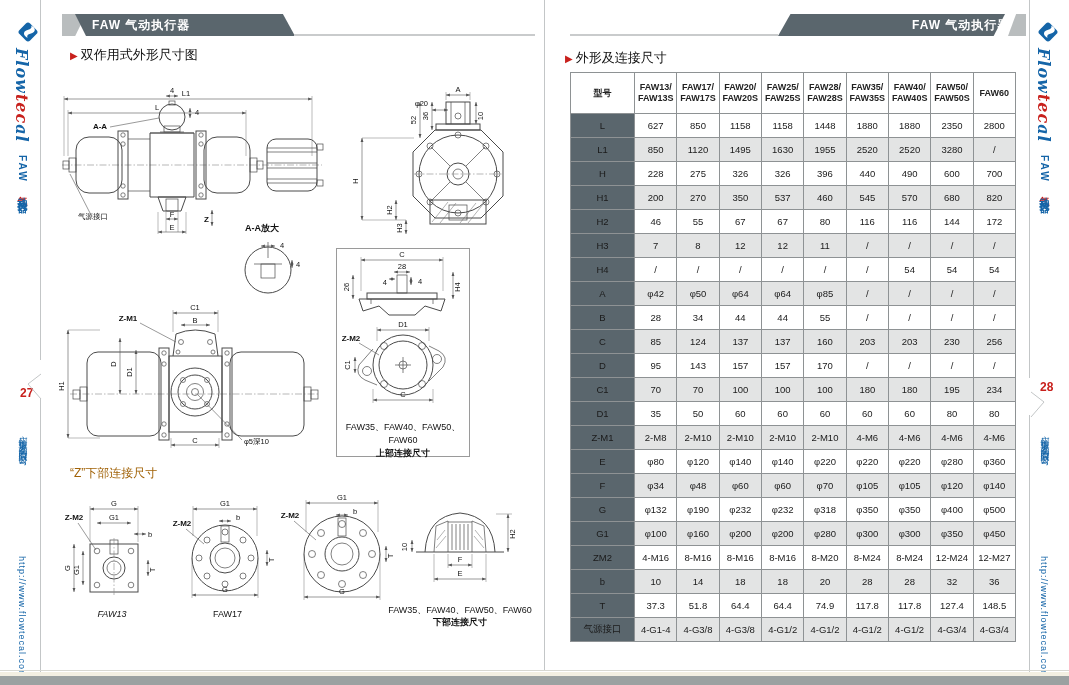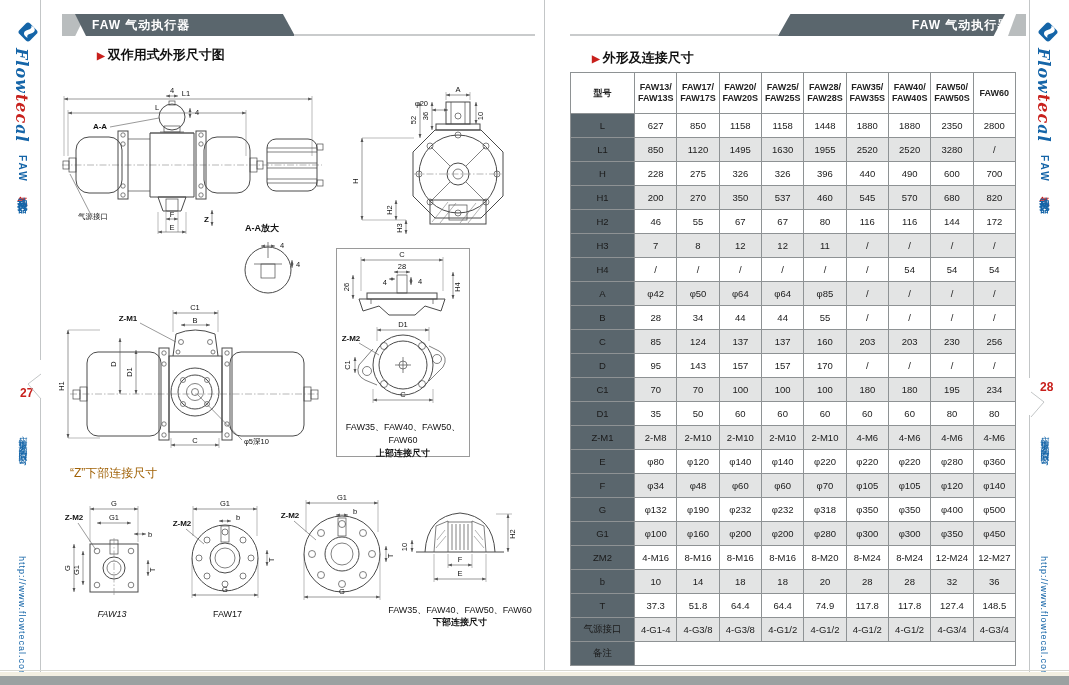--- a/index.html
+++ b/index.html
@@ -20,21 +20,21 @@
   .vurl{position:absolute;writing-mode:vertical-rl;text-orientation:sideways;
          font-size:9px;color:#1565a8;letter-spacing:1px;white-space:nowrap;}
   .pagenum{position:absolute;font-size:12px;font-weight:bold;color:#c8201c;}
   
   .banner{position:absolute;top:14px;height:22px;background:#5a666d;}
   .banner-text{position:absolute;top:0;height:22px;line-height:22px;color:#fff;
          font-size:12px;font-weight:bold;letter-spacing:1px;white-space:nowrap;}
   .tab{position:absolute;top:14px;height:22px;background:#b9bdbe;}
   .hline{position:absolute;height:2px;background:#c9cbcc;}
   
-  .sect{position:absolute;font-size:13px;font-weight:bold;color:#111;white-space:nowrap;margin-left:27px;}
+  .sect{position:absolute;font-size:13px;font-weight:normal;color:#111;white-space:nowrap;}
   .sect .tri{color:#c8201c;font-size:10px;margin-right:3px;}
   .sub{position:absolute;font-size:12px;font-weight:normal;color:#a16207;white-space:nowrap;}
   
   svg{overflow:visible;}
   .ln{stroke:#4a4a4a;stroke-width:1;fill:none;}
   .lnt{stroke:#4a4a4a;stroke-width:0.7;fill:none;}
   .cl{stroke:#888;stroke-width:0.6;fill:none;stroke-dasharray:7 2 1.5 2;}
   .dim{stroke:#555;stroke-width:0.6;fill:none;marker-start:url(#ar);marker-end:url(#ar);}
   .ext{stroke:#777;stroke-width:0.5;fill:none;}
   .ldr{stroke:#555;stroke-width:0.6;fill:none;}
@@ -790,24 +790,20 @@
             <td>4-G1-4</td>
             <td>4-G3/8</td>
             <td>4-G3/8</td>
             <td>4-G1/2</td>
             <td>4-G1/2</td>
             <td>4-G1/2</td>
             <td>4-G1/2</td>
             <td>4-G3/4</td>
             <td>4-G3/4</td>
           </tr>
-          <tr>
-            <td class="rowlabel">备注</td>
-            <td colspan="9" style="background: rgb(255, 255, 255);"></td>
-          </tr>
         </tbody>
     </table>
   </div>
 
   <div class="foot1"></div>
   <div class="foot2"></div>
   <div class="foot3"></div>
 
 </div>
 

